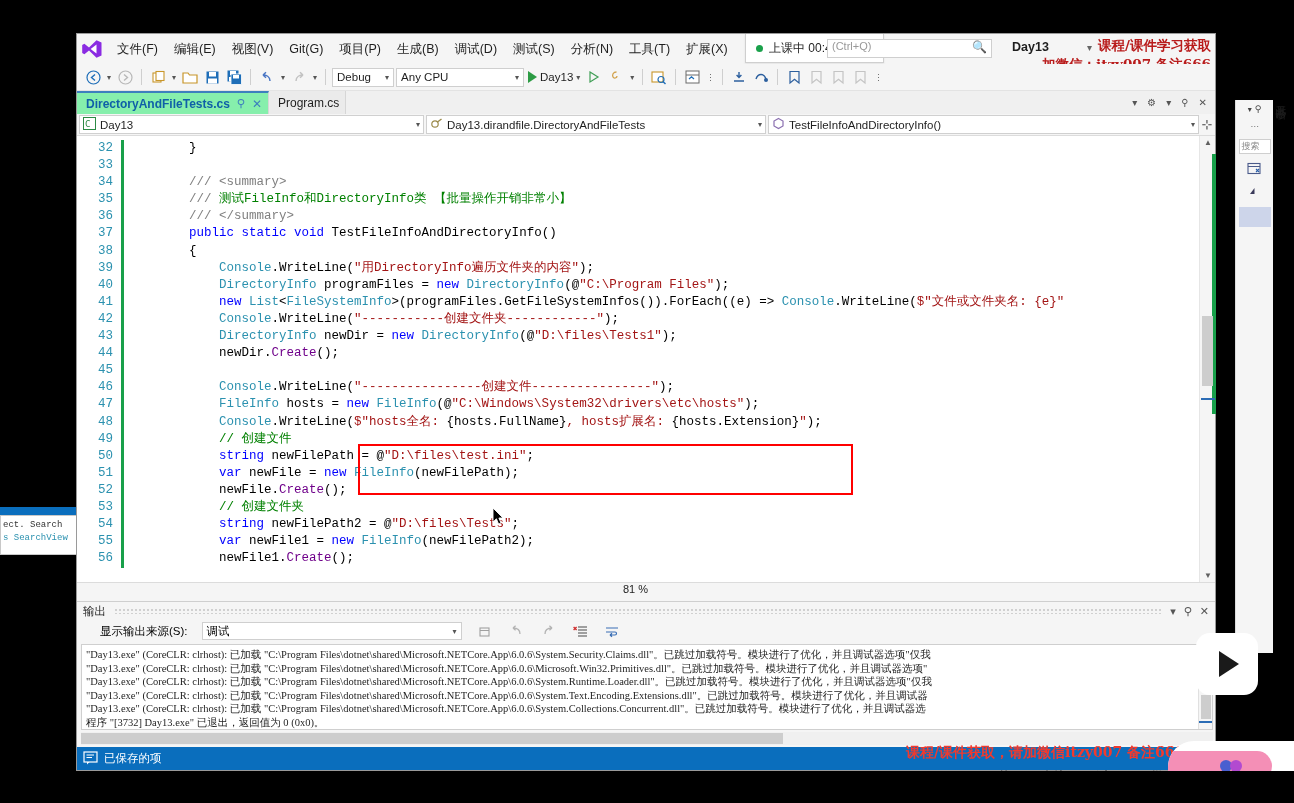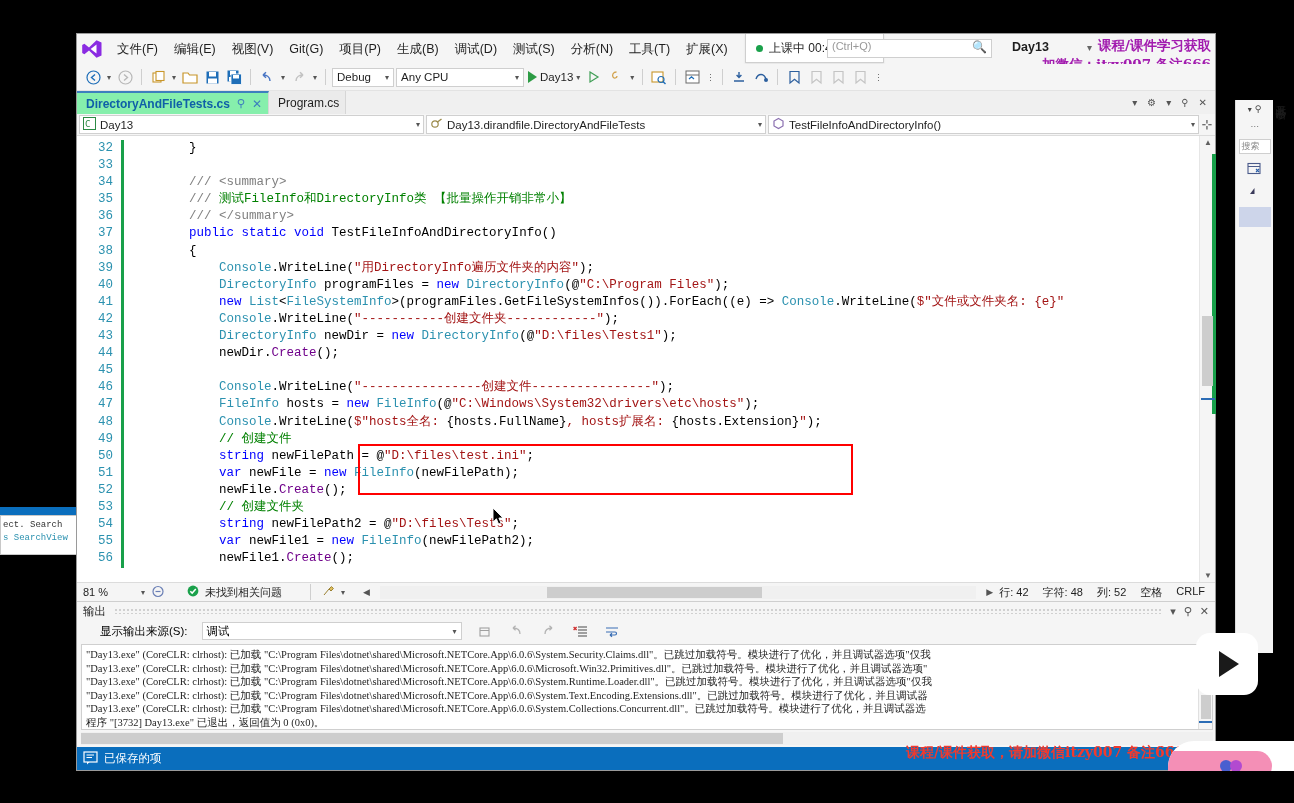--- a/index.html
+++ b/index.html
@@ -61,21 +61,21 @@
   .searchbox .mag { margin-left: auto; color: #555; font-size: 12px; }
 
   .proj-title {
     position: absolute; left: 935px; top: 6px; font-size: 12.5px; font-weight: bold; color: #1e1e1e;
   }
   .proj-caret { position: absolute; left: 1010px; top: 8px; font-size: 10px; color: #666; }
 
   .promo-top {
     position: absolute; right: 4px; top: 2px; text-align: right;
     font-family: "DejaVu Serif", "Liberation Serif", serif;
-    color: #a21caf; font-weight: bold; font-size: 13.5px; line-height: 19px;
+    color: #b91c1c; font-weight: bold; font-size: 13.5px; line-height: 19px;
     white-space: nowrap;
   }
 
   
   .toolbar {
     height: 27px; background: #f5f5f5; display: flex; align-items: center;
     padding-left: 6px; gap: 2px; border-bottom: 1px solid #e3e3e3; position: relative;
   }
   .tb-ico { width: 20px; height: 20px; display:flex; align-items:center; justify-content:center;
             font-size: 13px; color: #4a4a4a; }
@@ -151,21 +151,21 @@
     width: 16px; background: #f5f5f5; border-left: 1px solid #e6e6e6; position: relative;
   }
   .ed-scroll .arrow { position:absolute; left:4px; font-size:8px; color:#606060; }
   .ed-scroll .thumb { position: absolute; left: 2px; width: 11px; background: #cdcdcd; }
   .ed-scroll .green-mark { position: absolute; left: 12px; width: 4px; background: #18a04a; }
   .ed-scroll .blue-mark { position: absolute; left: 1px; width: 14px; height: 2px; background: #2b6cb5; }
 
   
   .ed-status {
     height: 19px; background: #f5f5f5; border-top: 1px solid #dcdcdc;
-    display: flex; align-items: center; font-size: 11px; color: #1e1e1e; padding-left: 6px; gap: 6px;
+    display: flex; align-items: center; font-size: 11px; color: #1e1e1e; padding-left: 6px; gap: 6px; flex-direction: column;
   }
   .ed-status .zoom { width: 52px; }
   .hsb { flex: 1; height: 13px; background: #f0f0f0; position: relative; margin: 0 4px; }
   .hsb .hthumb { position: absolute; left: 28%; width: 36%; top: 1px; bottom: 1px; background: #cdcdcd; }
   .ed-status .right { margin-left: auto; display: flex; gap: 14px; padding-right: 10px; }
 
   
   .outpane { height: 146px; background: #f5f5f5; border-top: 1px solid #cfcfcf; display: flex; flex-direction: column; }
   .out-header { height: 18px; display: flex; align-items: center; font-size: 11.5px; color: #1e1e1e; padding-left: 6px; }
   .out-header .dots { flex: 1; height: 6px; margin: 0 8px;

